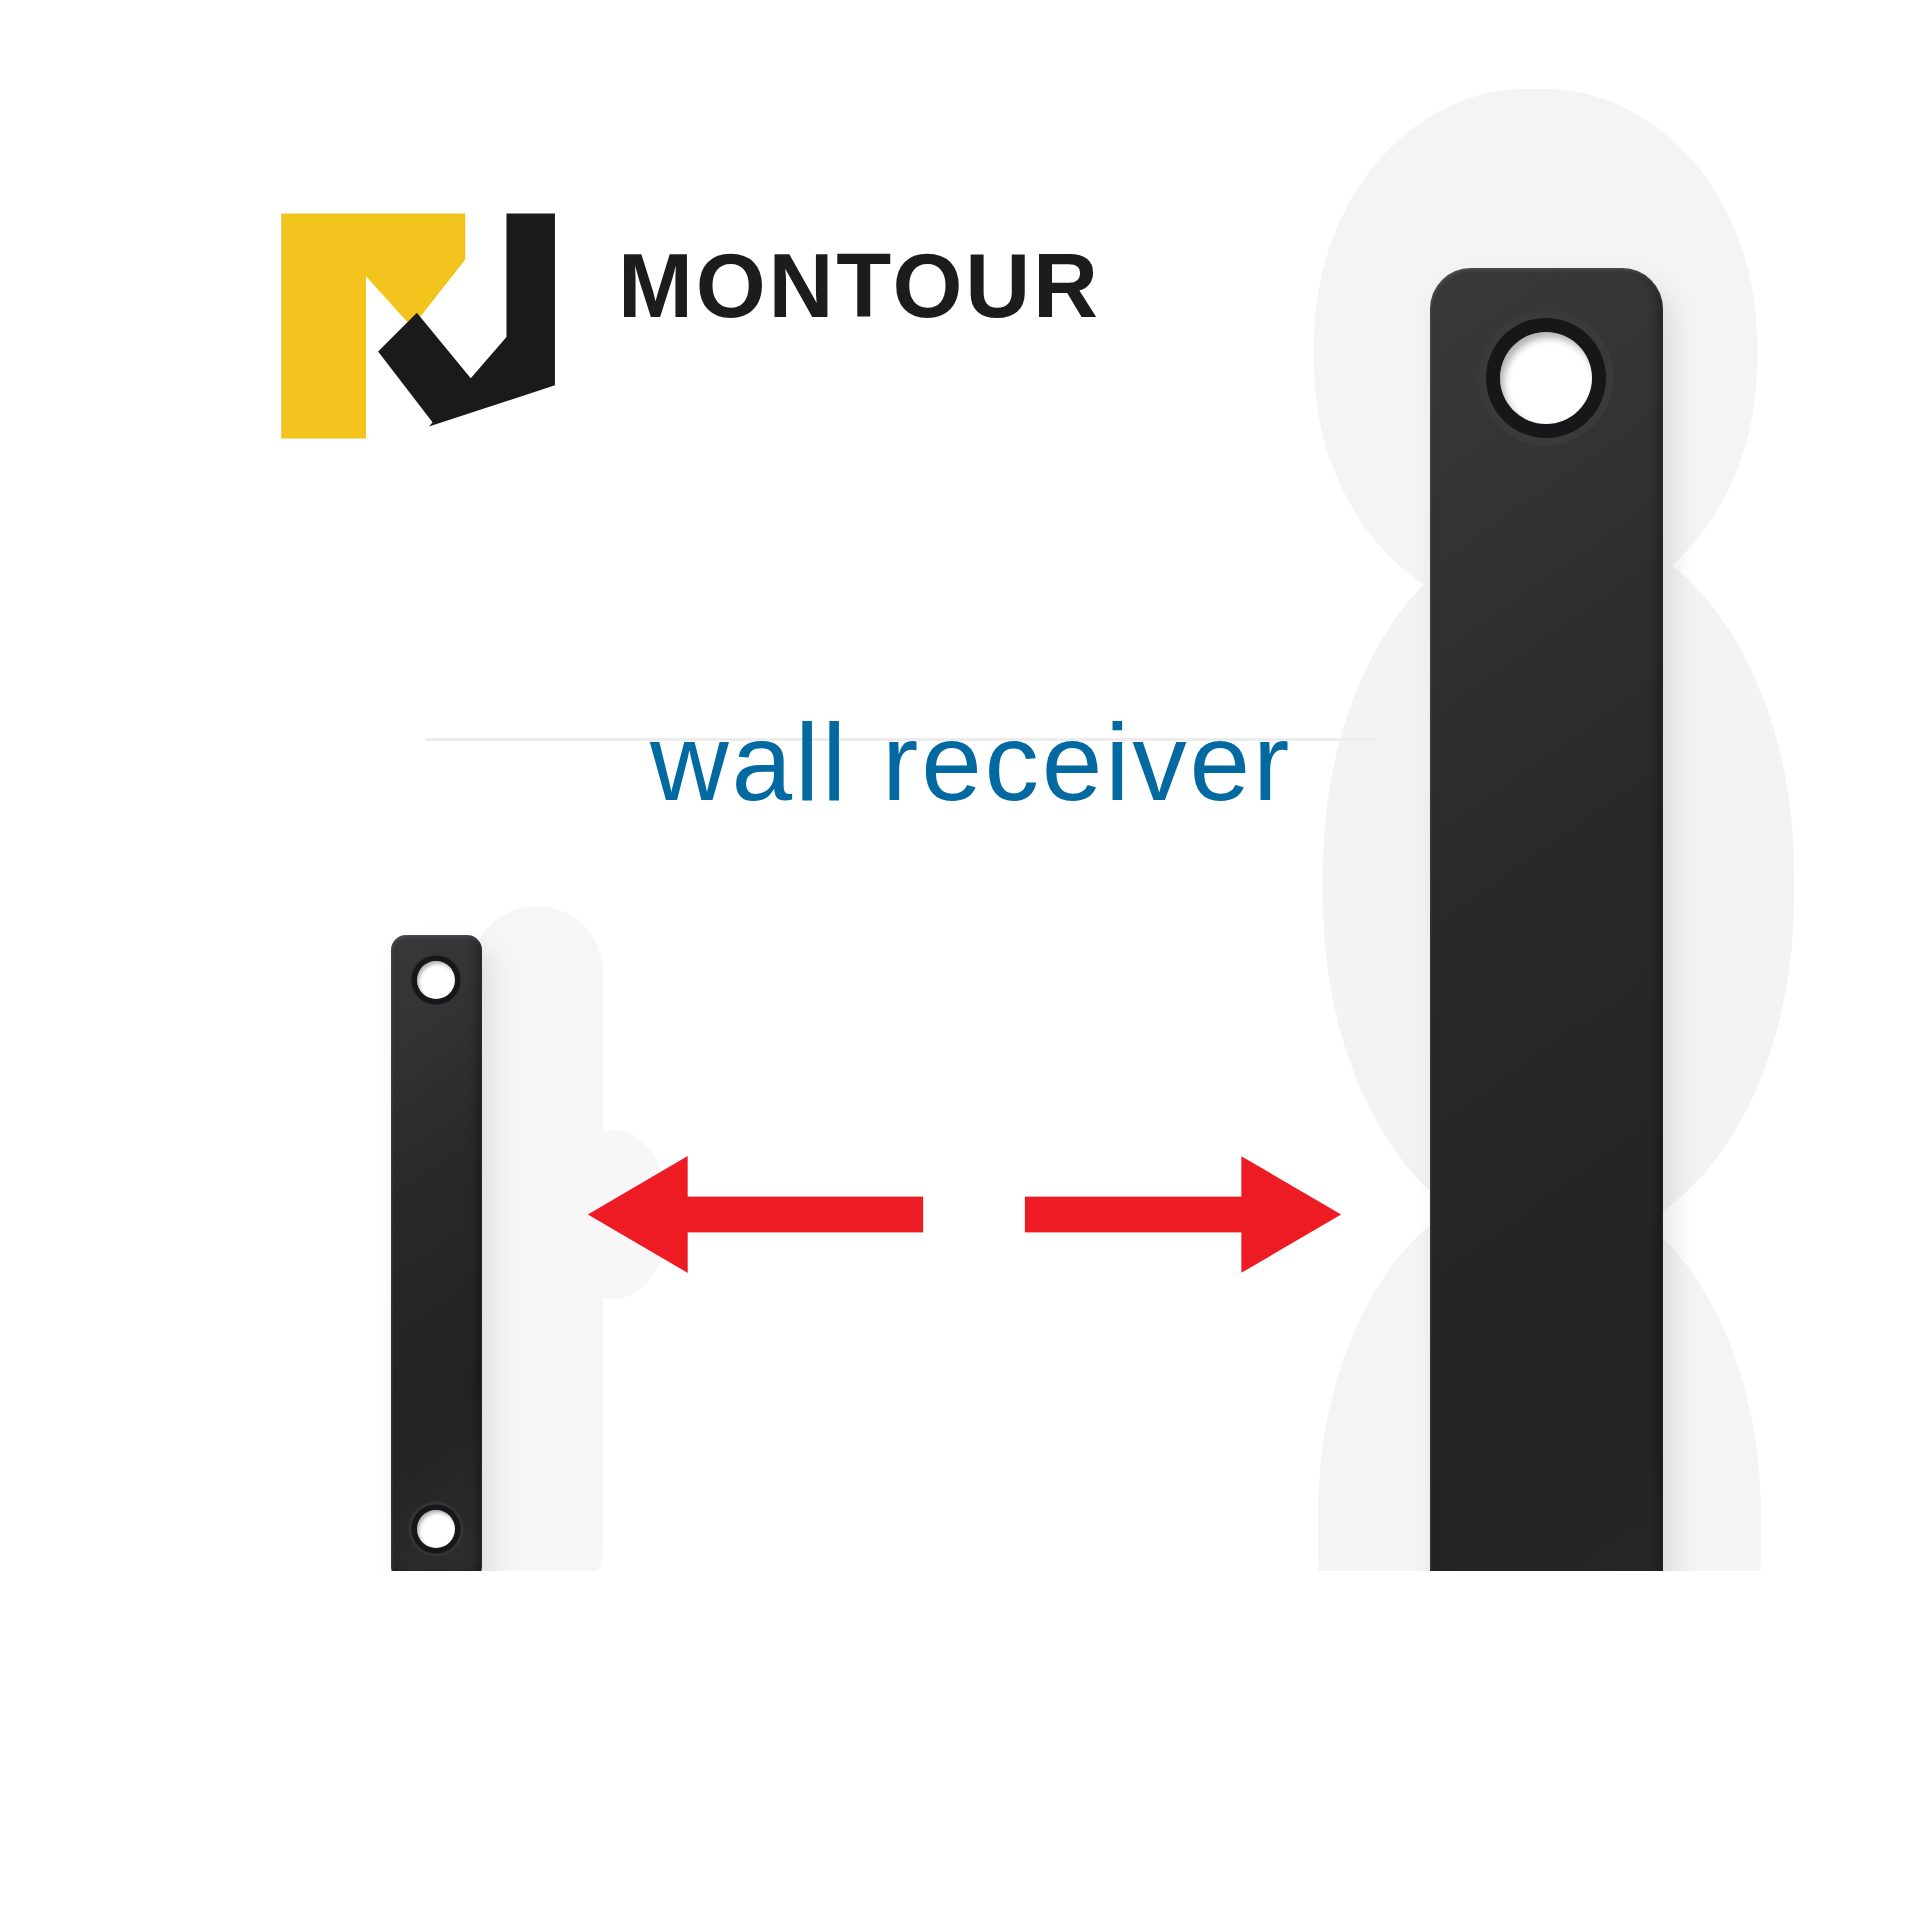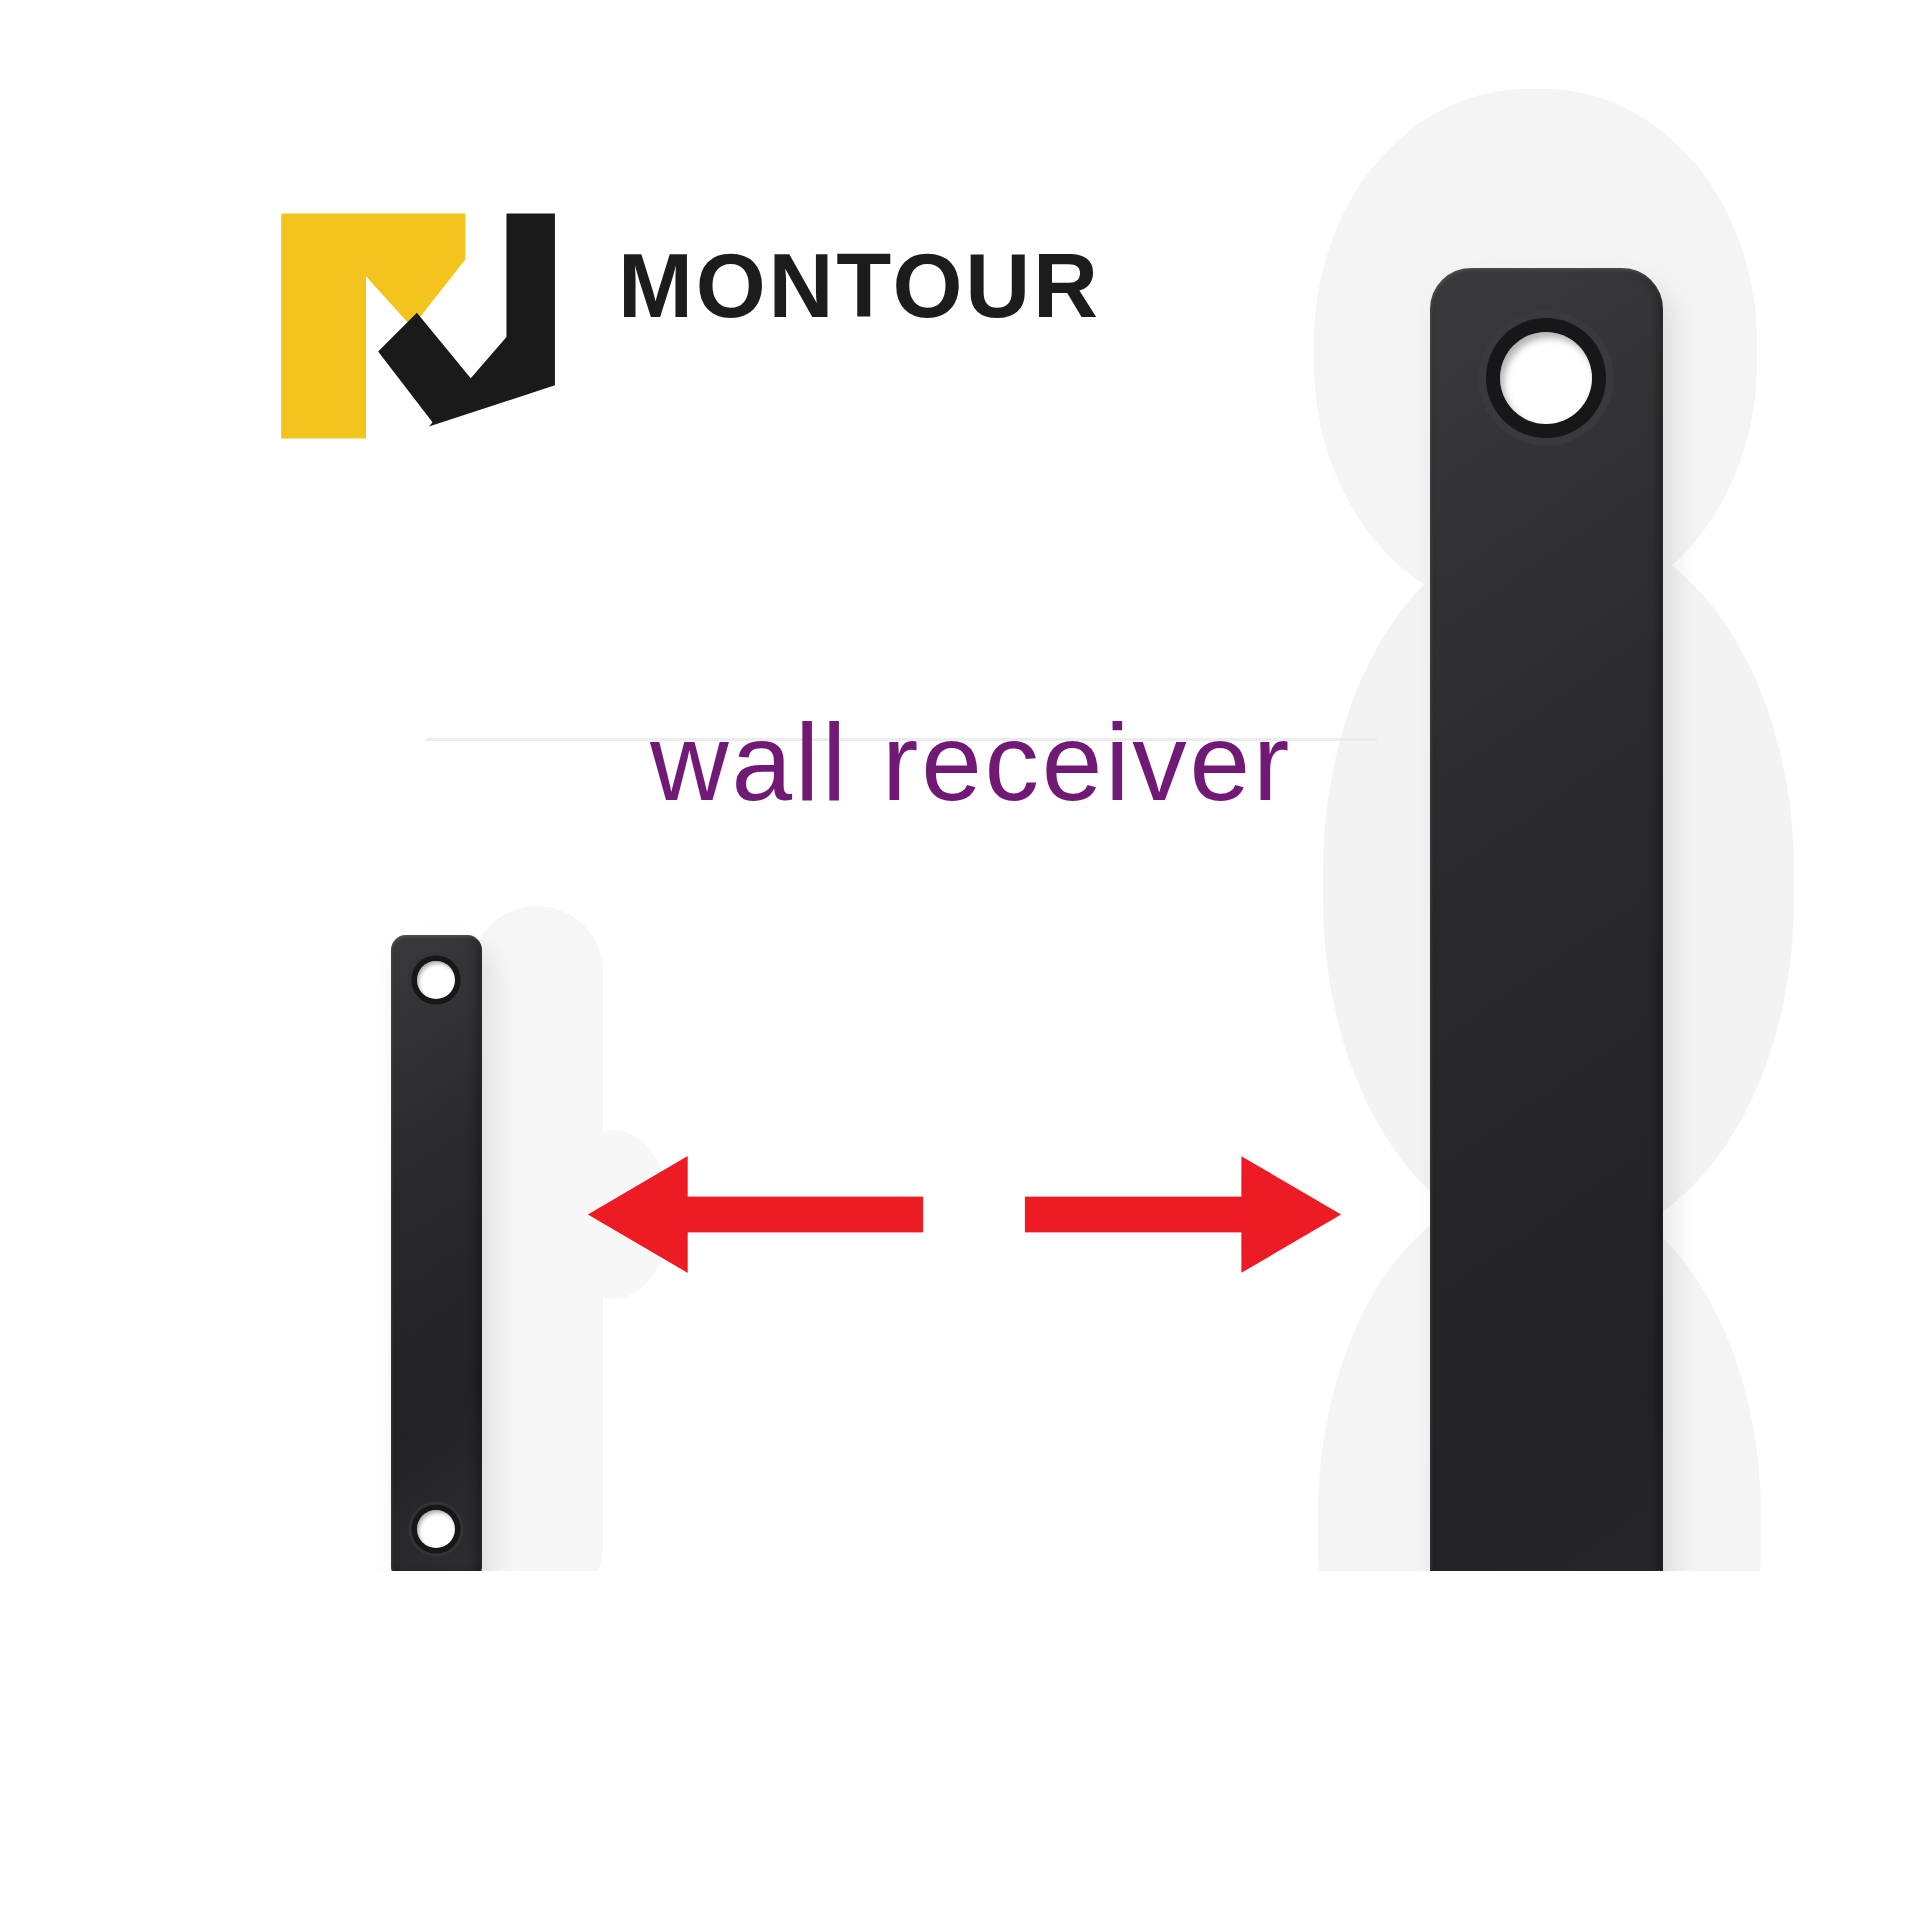--- a/index.html
+++ b/index.html
@@ -30,21 +30,21 @@
     line-height:90px;
     letter-spacing:2.8px;
     color:#1c1c1c;
     white-space:nowrap;
   }
 
   
   .caption{
     position:absolute;left:650px;top:708px;
     font-size:109px;line-height:1;letter-spacing:2.8px;
-    font-weight:400;color:#701a75;white-space:nowrap;
+    font-weight:400;color:#0369a1;white-space:nowrap;
   }
 
   
   .plate{
     position:absolute;
     background:linear-gradient(145deg,#3a3a3c 0%,#29292b 38%,#232325 72%,#2e2e30 100%);
     box-shadow:
       inset 0.9px 1.9px 3.8px rgba(255,255,255,0.14),
       inset -2.8px -4.7px 11.3px rgba(0,0,0,0.45),
       9.4px 15px 28px rgba(0,0,0,0.10);

